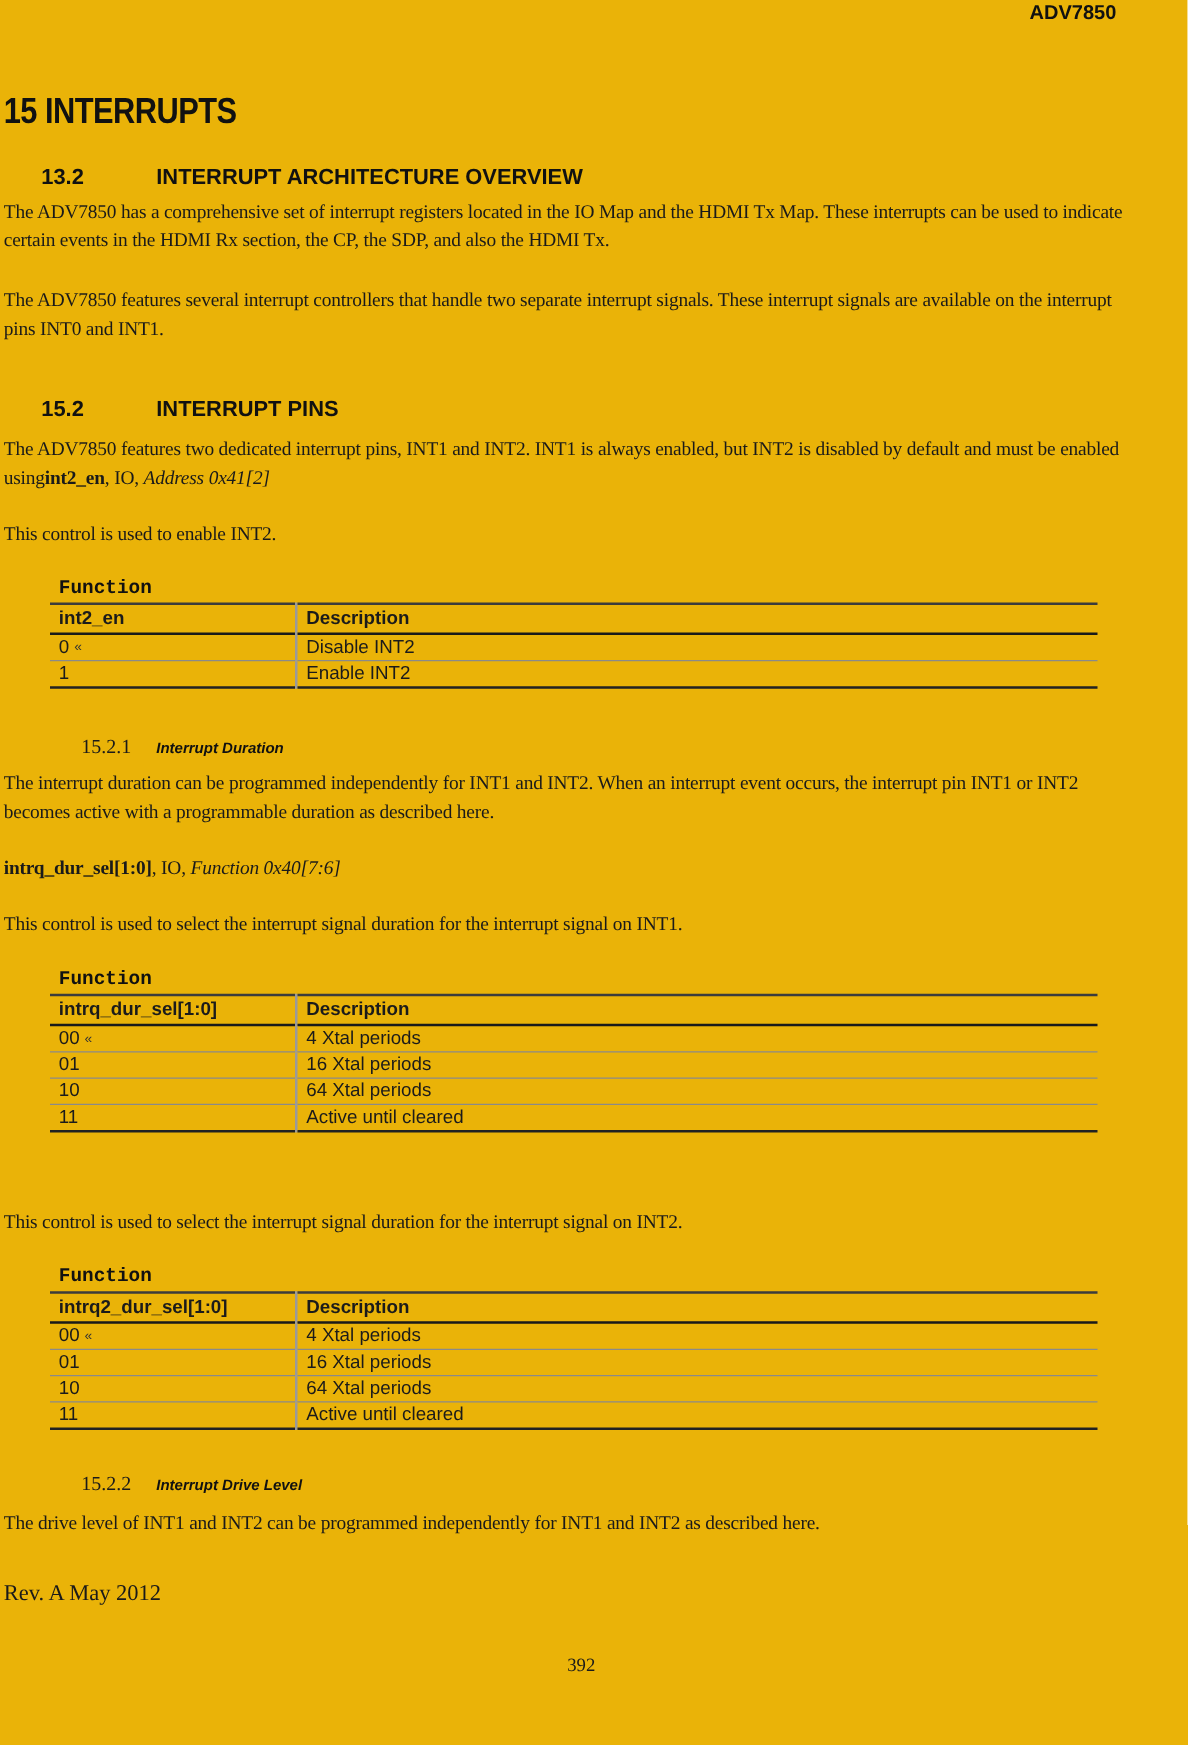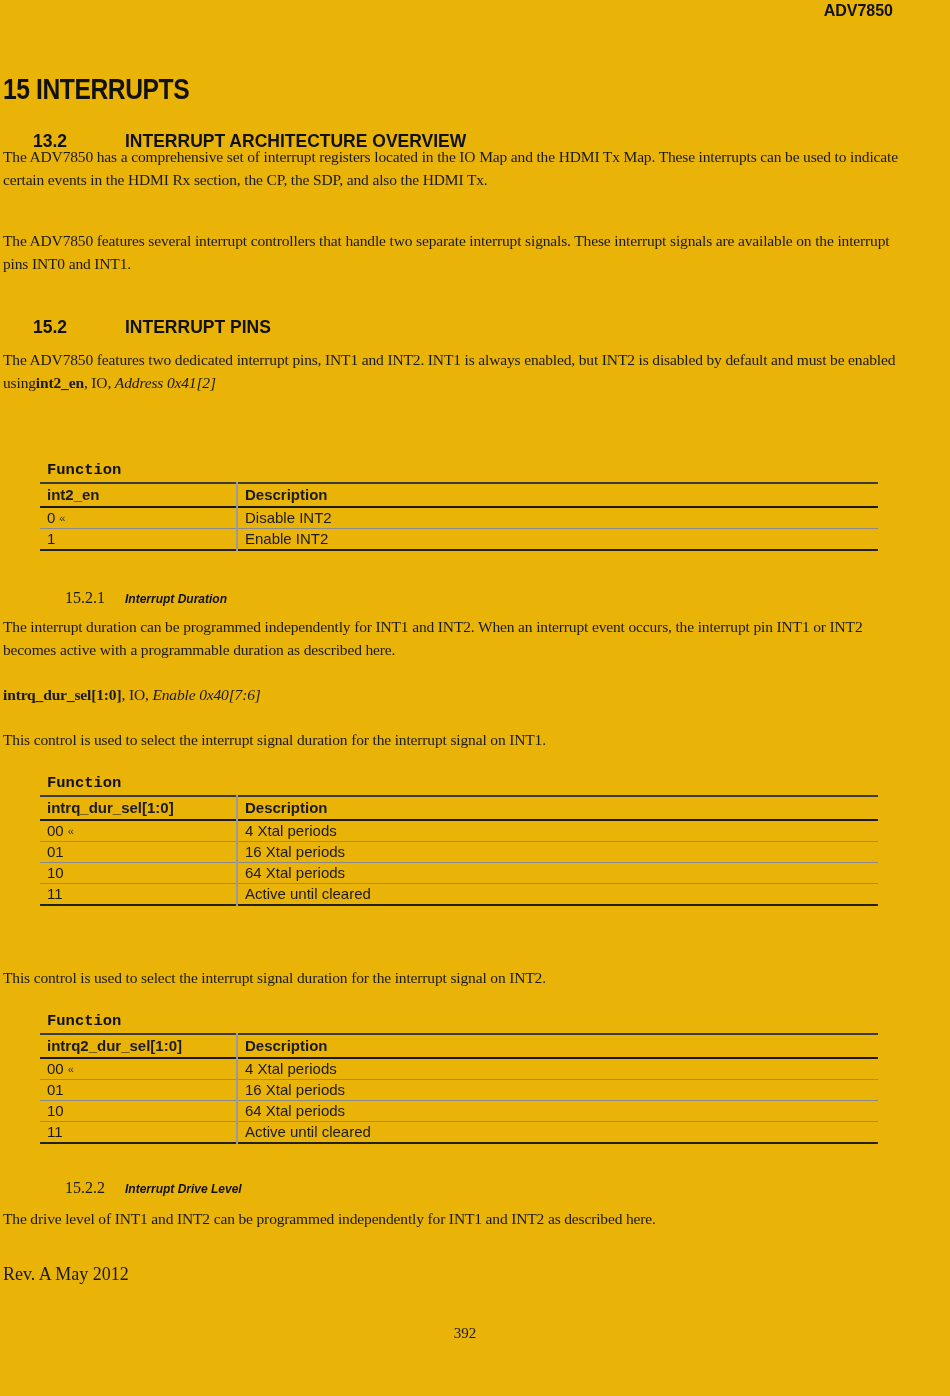--- a/index.html
+++ b/index.html
@@ -93,27 +93,28 @@
 <body>
 
 <div class="page">
 
   <div class="doc-header">ADV7850</div>
 
   <div class="chapter-title">15 INTERRUPTS</div>
 
   <div class="sec-heading" style="top:131px;"><span class="sec-num">13.2</span><span class="sec-title">INTERRUPT ARCHITECTURE OVERVIEW</span></div>
 
-  <p class="para" style="top:145px;">The ADV7850 has a comprehensive set of interrupt registers located in the IO Map and the HDMI Tx Map. These interrupts can be used to indicate certain events in the HDMI Rx section, the CP, the SDP, and also the HDMI Tx.</p>
+  <p class="para" style="top:158px;">The ADV7850 has a comprehensive set of interrupt registers located in the IO Map and the HDMI Tx Map. These interrupts can be used to indicate certain events in the HDMI Rx section, the CP, the SDP, and also the HDMI Tx.</p>
   <p class="para" style="top:229px;">The ADV7850 features several interrupt controllers that handle two separate interrupt signals. These interrupt signals are available on the interrupt pins INT0 and INT1.</p>
 
   <div class="sec-heading" style="top:317px;"><span class="sec-num">15.2</span><span class="sec-title">INTERRUPT PINS</span></div>
 
   <p class="para" style="top:348px;"><span>The ADV7850 features two dedicated interrupt pins, INT1 and INT2. INT1 is always enabled, but INT2 is disabled by default and must be enabled using</span><span class="b">int2_en</span><span>, IO, </span><span class="i">Address 0x41[2]</span></p>
 
+  <p class="para" style="top:416px;">This control is used to enable INT2.</p>
 
   <div class="table-block" style="top:461px;">
     <div class="table-caption">Function</div>
     <table class="fn-table">
       <colgroup>
           <col class="c1">
           <col>
         </colgroup>
       <thead>
         <tr>
@@ -131,21 +132,21 @@
           <td>Enable INT2</td>
         </tr>
       </tbody>
     </table>
   </div>
 
   <div class="sub-heading" style="top:589px;"><span class="sub-num">15.2.1</span><span class="sub-title">Interrupt Duration</span></div>
 
   <p class="para" style="top:615px;">The interrupt duration can be programmed independently for INT1 and INT2. When an interrupt event occurs, the interrupt pin INT1 or INT2 becomes active with a programmable duration as described here.</p>
 
-  <p class="para" style="top:683px;"><span class="b">intrq_dur_sel[1:0]</span><span>, IO, </span><span class="i">Enable 0x40[7:6]</span></p>
+  <p class="para" style="top:683px;"><span class="b">intrq_dur_sel[1:0]</span><span>, IO, </span><span class="i">Function 0x40[7:6]</span></p>
 
   <p class="para" style="top:728px;">This control is used to select the interrupt signal duration for the interrupt signal on INT1.</p>
 
   <div class="table-block" style="top:774px;">
     <div class="table-caption">Function</div>
     <table class="fn-table">
       <colgroup>
           <col class="c1">
           <col>
         </colgroup>

